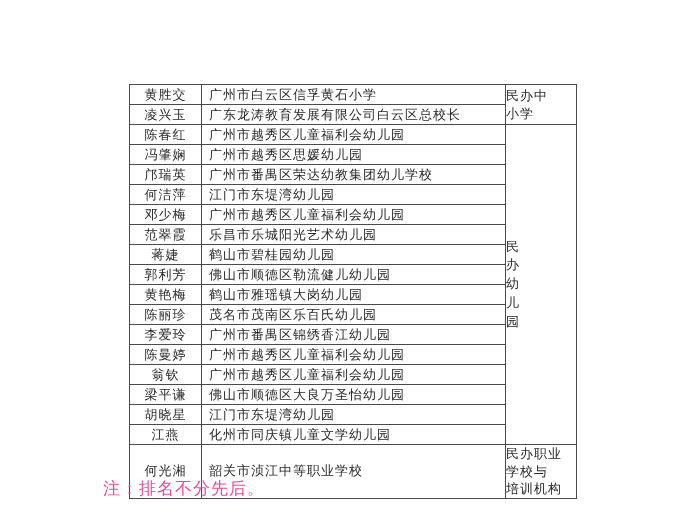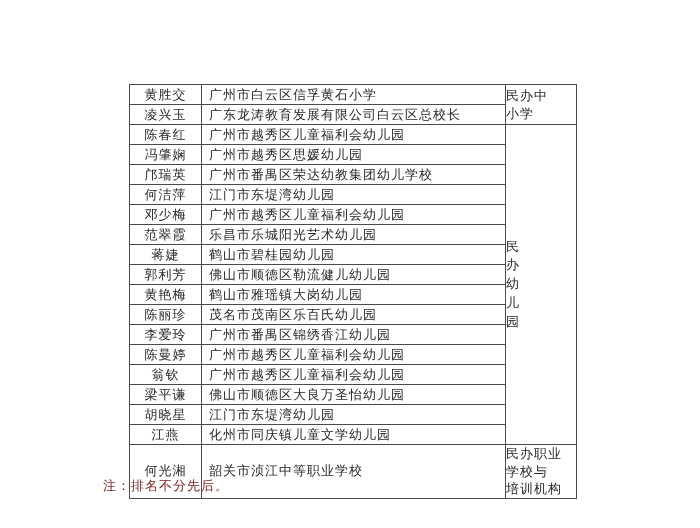--- a/index.html
+++ b/index.html
@@ -27,21 +27,21 @@
   col.c2{width:304px;}
   col.c3{width:71px;}
   td.name{text-align:center;padding:0;}
   td.school{text-align:left;padding:0 0 0 7px;margin-top:8px;}
   td.cat{text-align:left;padding:0;white-space:normal;}
   td.cat div{line-height:18px;}
   td.cat.vertical div{line-height:18.7px;}
   td.cat.multi3 div{line-height:17.5px;}
   .note{
     position:absolute;left:103px;top:477px;
-    font-size:13px;letter-spacing:1px;color:#7f1d1d;
+    font-size:17px;letter-spacing:1px;color:#ec4899;
   }
 </style>
 </head>
 <body>
 
 <div>
   <table class="award-table">
     <colgroup>
         <col class="c1">
         <col class="c2">

